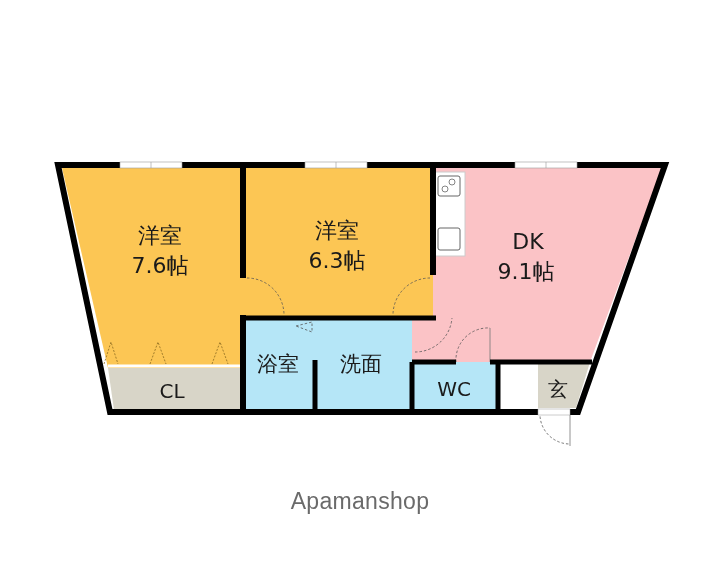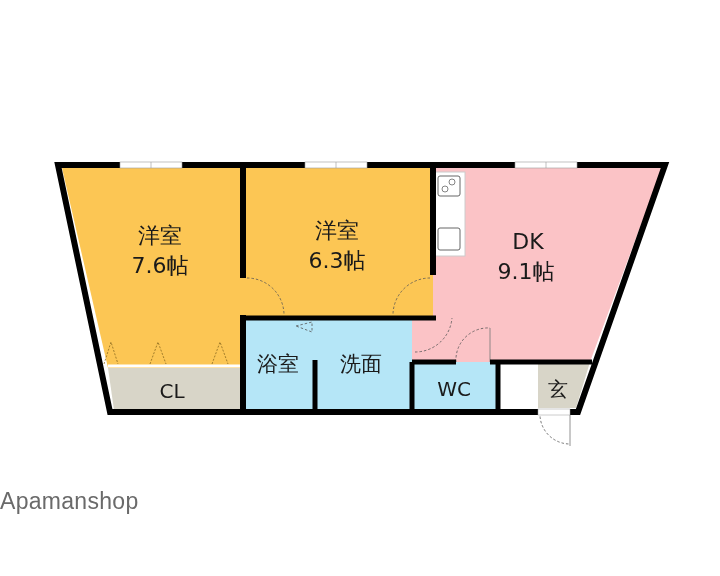--- a/index.html
+++ b/index.html
@@ -1,19 +1,19 @@
 <!DOCTYPE html>
 <html><head>
   <meta charset="utf-8">
   <style>
     html, body { margin: 0; padding: 0; background: #ffffff; }
     body { width: 720px; height: 576px; position: relative; overflow: hidden; font-family: "DejaVu Sans", sans-serif; }
     #plan { position: absolute; left: 0; top: 0; width: 720px; height: 576px; }
     .room-label { font-family: "DejaVu Sans", sans-serif; fill: #1a1a1a; text-anchor: middle; }
-    .brand { position: absolute; left: 0; width: 720px; top: 488px; text-align: left;
+    .brand { position: absolute; left: 0; width: 720px; top: 488px; text-align: center;
              font-family: "Liberation Sans", sans-serif; font-size: 23px; color: #6a6a6a; letter-spacing: 0.3px; }
   </style>
 </head>
 <body>
 
 <svg id="plan" viewBox="0 0 720 576" xmlns="http://www.w3.org/2000/svg">
 
   <polygon points="62,168 243,168 243,368 108,368" fill="#fcc654"></polygon>
   <polygon points="108,368 243,368 243,410 114,410" fill="#d8d5c8"></polygon>
   <rect x="243" y="168" width="190" height="150" fill="#fcc654"></rect>

